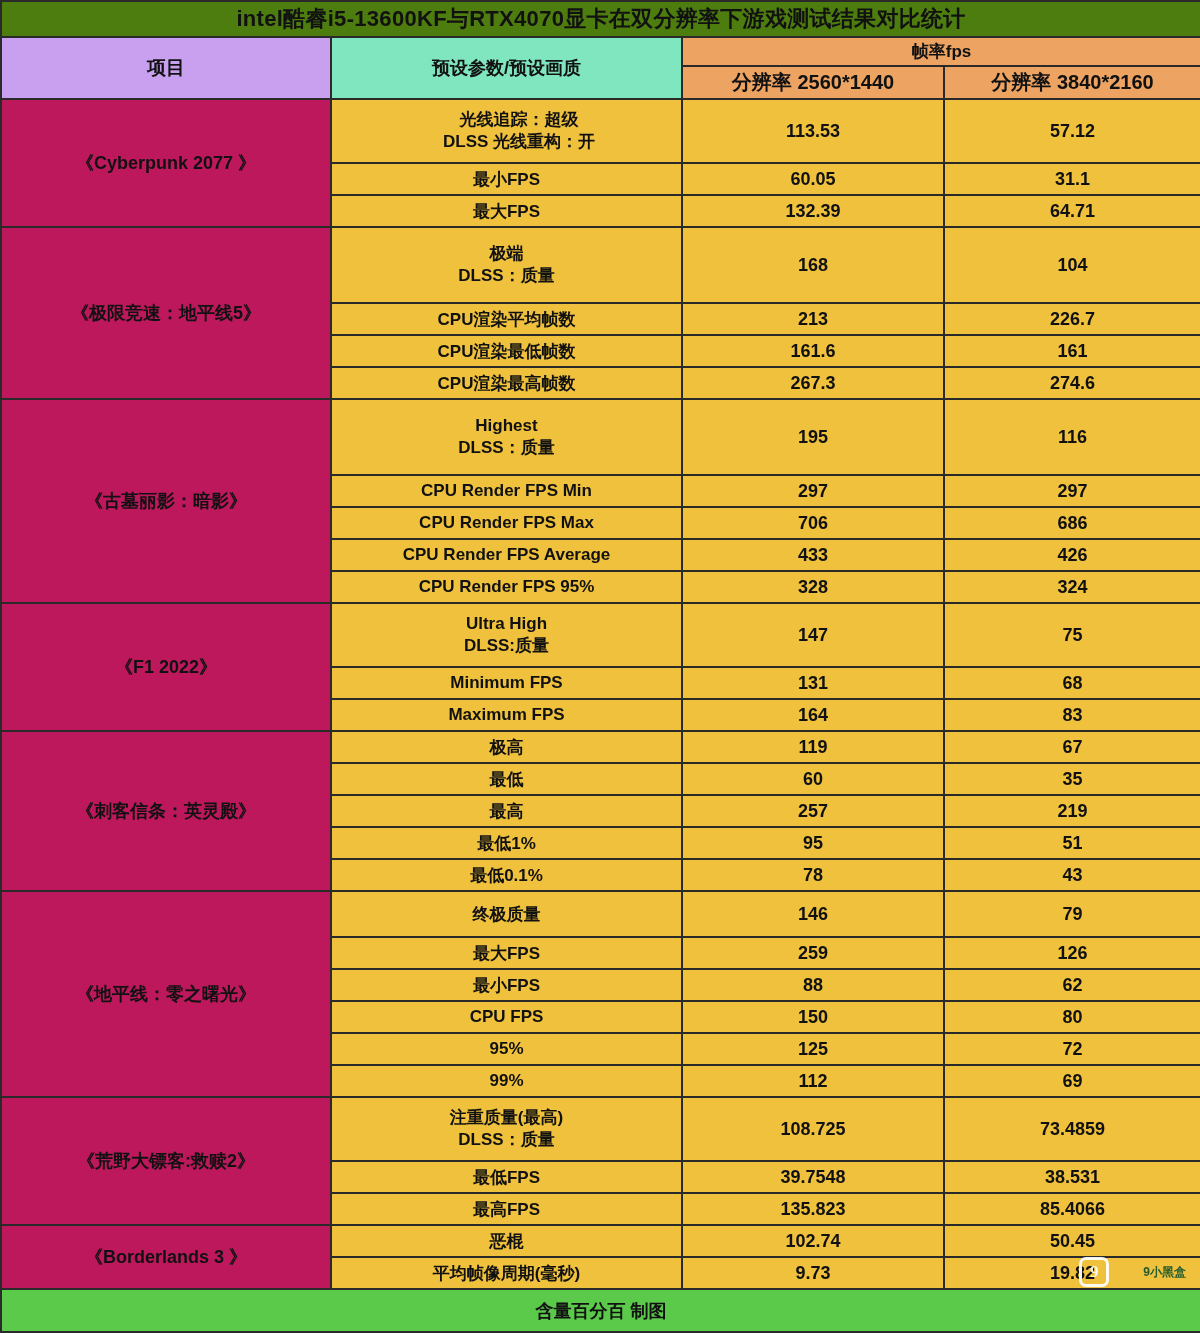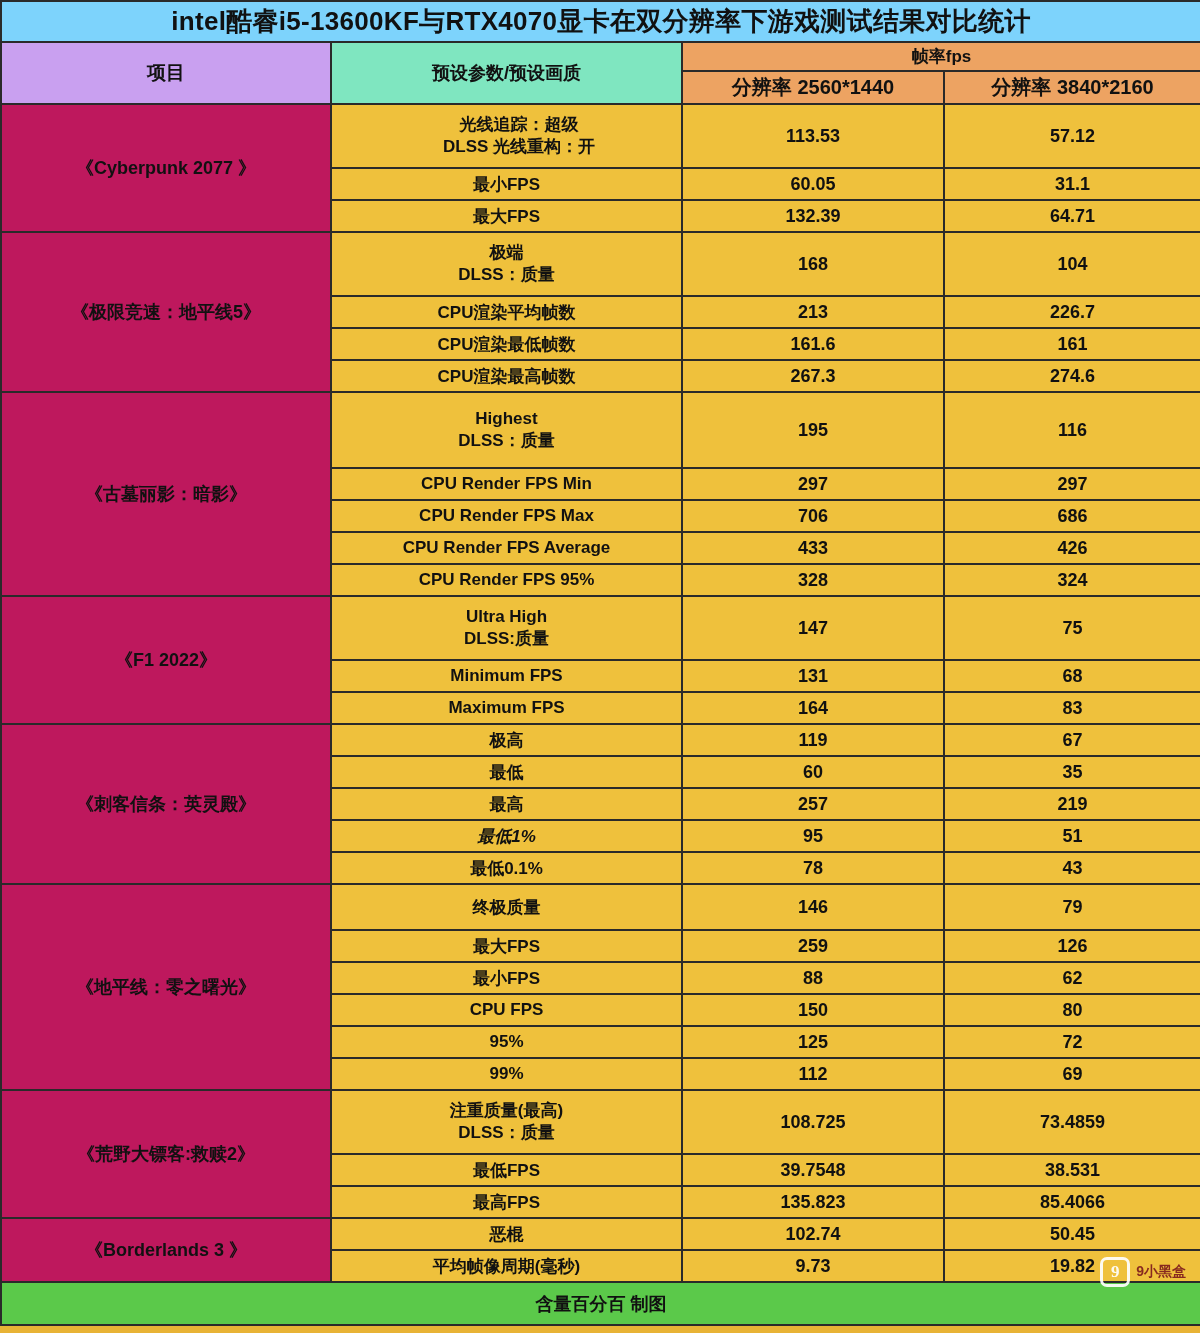--- a/index.html
+++ b/index.html
@@ -18,22 +18,22 @@
   }
   td, th {
     border: 2px solid #2a2a2a;
     text-align: center;
     vertical-align: middle;
     font-weight: bold;
     color: #111;
     padding: 2px 4px;
   }
   .title-bar {
-    background: #7dd3fc;
-    font-size: 26px;
+    background: #4d7c0f;
+    font-size: 22px;
     height: 30px;
     letter-spacing: 0.3px;
   }
   .hdr-item { background: #c9a0f0; font-size: 19px; }
   .hdr-preset { background: #7fe6c0; font-size: 18px; }
   .hdr-fps { background: #eda362; font-size: 17px; }
   .hdr-res { background: #eda362; font-size: 20px; }
   .body-cell { background: #efc13c; font-size: 17px; }
   .game-cell { background: #be185d; font-size: 18px; }
   .num-cell { background: #efc13c; font-size: 18px; }
@@ -56,21 +56,21 @@
   .wm-logo {
     width: 30px; height: 30px;
     border: 3px solid #ffffff;
     border-radius: 7px;
     color: #fff;
     font-size: 17px;
     font-weight: bold;
     display: flex; align-items: center; justify-content: center;
     font-family: "Liberation Serif", serif;
   }
-  .wm-text { color: #7f1d1d; font-size: 14px; font-weight: bold; }
+  .wm-text { color: #14532d; font-size: 12px; font-weight: bold; margin-left: 28px; }
   .wrap { position: relative; width: 1200px; height: 1333px; }
 </style>
 </head>
 <body>
 
 <div class="wrap">
   <table>
     <colgroup>
       <col style="width:330px">
       <col style="width:351px">
@@ -103,21 +103,21 @@
           <td class="num-cell">60.05</td>
           <td class="num-cell">31.1</td>
         </tr>
         <tr>
           <td class="body-cell" style="height: 32px;">最大FPS</td>
           <td class="num-cell">132.39</td>
           <td class="num-cell">64.71</td>
         </tr>
         <tr>
           <td class="game-cell" rowspan="4">《极限竞速：地平线5》</td>
-          <td class="body-cell multiline" style="height: 64px; text-align: center;">极端<br>DLSS：质量</td>
+          <td class="body-cell multiline" style="height: 76px; text-align: center;">极端<br>DLSS：质量</td>
           <td class="num-cell">168</td>
           <td class="num-cell">104</td>
         </tr>
         <tr>
           <td class="body-cell" style="height: 32px;">CPU渲染平均帧数</td>
           <td class="num-cell">213</td>
           <td class="num-cell">226.7</td>
         </tr>
         <tr>
           <td class="body-cell" style="height: 32px;">CPU渲染最低帧数</td>
@@ -181,21 +181,21 @@
           <td class="body-cell" style="height: 32px;">最低</td>
           <td class="num-cell">60</td>
           <td class="num-cell">35</td>
         </tr>
         <tr>
           <td class="body-cell" style="height: 32px;">最高</td>
           <td class="num-cell">257</td>
           <td class="num-cell">219</td>
         </tr>
         <tr>
-          <td class="body-cell" style="height: 32px; font-style: italic;">最低1%</td>
+          <td class="body-cell" style="height: 32px;">最低1%</td>
           <td class="num-cell">95</td>
           <td class="num-cell">51</td>
         </tr>
         <tr>
           <td class="body-cell" style="height: 32px;">最低0.1%</td>
           <td class="num-cell">78</td>
           <td class="num-cell">43</td>
         </tr>
         <tr>
           <td class="game-cell" rowspan="6">《地平线：零之曙光》</td>

